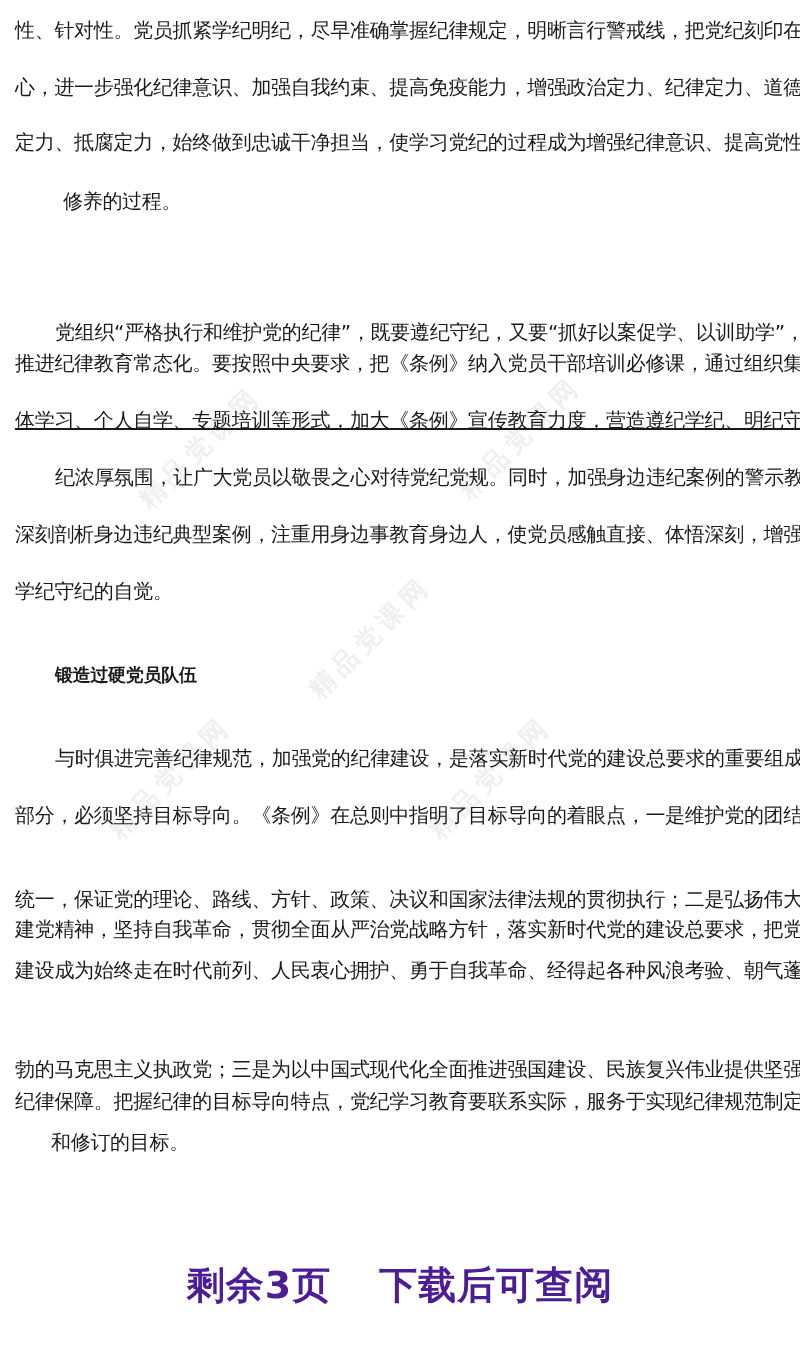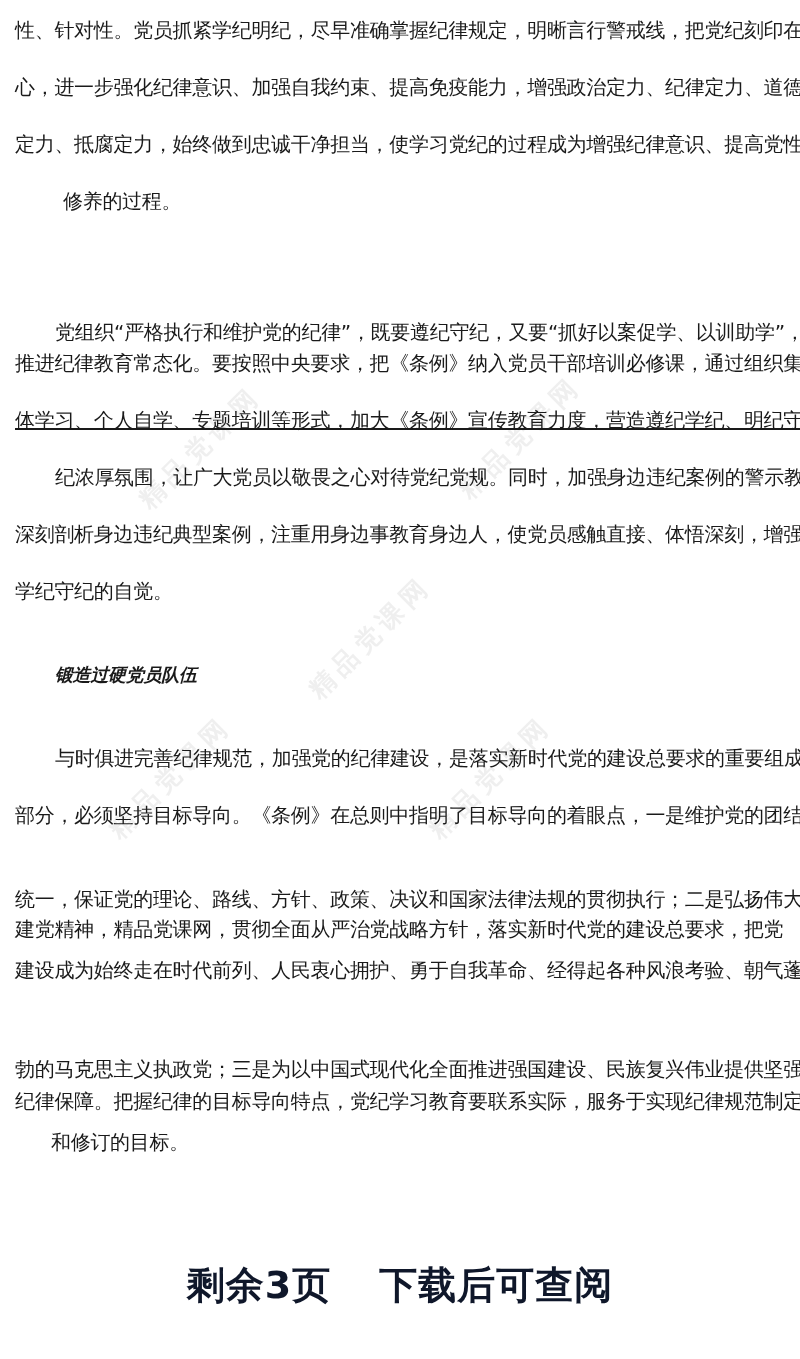--- a/index.html
+++ b/index.html
@@ -16,54 +16,54 @@
   }
   .indent { left: 40px; width: 730px; }
   .heading { font-weight: bold; }
   .watermark {
     position: absolute; color: rgba(180,180,180,0.22); font-size: 26px;
     font-weight: bold; transform: rotate(-45deg); white-space: nowrap;
     pointer-events: none; letter-spacing: 6px;
   }
   .footer {
     position: absolute; left: 0; top: 1260px; width: 800px; text-align: center;
-    font-size: 38px; font-weight: bold; color: #0f172a; letter-spacing: 1px;
+    font-size: 38px; font-weight: bold; color: #4c1d95; letter-spacing: 1px;
   }
   .footer span { display: inline-block; }
   .footer .gap { width: 48px; }
 </style>
 </head>
 <body>
 
 <div class="watermark" style="left:120px; top:430px;">精品党课网</div>
 <div class="watermark" style="left:440px; top:420px;">精品党课网</div>
 <div class="watermark" style="left:290px; top:620px;">精品党课网</div>
 <div class="watermark" style="left:90px; top:760px;">精品党课网</div>
 <div class="watermark" style="left:410px; top:760px;">精品党课网</div>
 
 <div class="doc">
 
   <div class="line" style="top:18px;">性、针对性。党员抓紧学纪明纪，尽早准确掌握纪律规定，明晰言行警戒线，把党纪刻印在</div>
   <div class="line" style="top:75px;">心，进一步强化纪律意识、加强自我约束、提高免疫能力，增强政治定力、纪律定力、道德</div>
-  <div class="line" style="top:132px;">定力、抵腐定力，始终做到忠诚干净担当，使学习党纪的过程成为增强纪律意识、提高党性</div>
+  <div class="line" style="top:132px;font-family:Liberation Mono, monospace;">定力、抵腐定力，始终做到忠诚干净担当，使学习党纪的过程成为增强纪律意识、提高党性</div>
   <div class="line" style="top:189px;margin-left:48px;">修养的过程。</div>
 
   <div class="line indent" style="top:294px;margin-top:26px;">党组织“严格执行和维护党的纪律”，既要遵纪守纪，又要“抓好以案促学、以训助学”，</div>
   <div class="line" style="top:351px;">推进纪律教育常态化。要按照中央要求，把《条例》纳入党员干部培训必修课，通过组织集</div>
   <div class="line" style="top:408px;text-decoration:underline;">体学习、个人自学、专题培训等形式，加大《条例》宣传教育力度，营造遵纪学纪、明纪守</div>
   <div class="line" style="top:465px;margin-left:40px;">纪浓厚氛围，让广大党员以敬畏之心对待党纪党规。同时，加强身边违纪案例的警示教育，</div>
   <div class="line" style="top:522px;">深刻剖析身边违纪典型案例，注重用身边事教育身边人，使党员感触直接、体悟深刻，增强</div>
   <div class="line" style="top:579px;">学纪守纪的自觉。</div>
 
-  <div class="line indent heading" style="top:663px; font-size:18px;font-style:italic;">锻造过硬党员队伍</div>
+  <div class="line indent heading" style="top:663px; font-size:18px;">锻造过硬党员队伍</div>
 
   <div class="line indent" style="top:746px;">与时俱进完善纪律规范，加强党的纪律建设，是落实新时代党的建设总要求的重要组成</div>
   <div class="line" style="top:803px;">部分，必须坚持目标导向。《条例》在总则中指明了目标导向的着眼点，一是维护党的团结</div>
   <div class="line" style="top:860px;margin-top:27px;">统一，保证党的理论、路线、方针、政策、决议和国家法律法规的贯彻执行；二是弘扬伟大</div>
-  <div class="line" style="top:917px;">建党精神，精品党课网，贯彻全面从严治党战略方针，落实新时代党的建设总要求，把党</div>
+  <div class="line" style="top:917px;">建党精神，坚持自我革命，贯彻全面从严治党战略方针，落实新时代党的建设总要求，把党</div>
   <div class="line" style="top:958px;">建设成为始终走在时代前列、人民衷心拥护、勇于自我革命、经得起各种风浪考验、朝气蓬</div>
   <div class="line" style="top:1032px;margin-top:25px;">勃的马克思主义执政党；三是为以中国式现代化全面推进强国建设、民族复兴伟业提供坚强</div>
   <div class="line" style="top:1089px;">纪律保障。把握纪律的目标导向特点，党纪学习教育要联系实际，服务于实现纪律规范制定</div>
   <div class="line" style="top:1130px;margin-left:36px;">和修订的目标。</div>
 </div>
 
 <div class="footer">
   <span>剩余3页</span><span class="gap"></span><span>下载后可查阅</span>
 </div>
 

